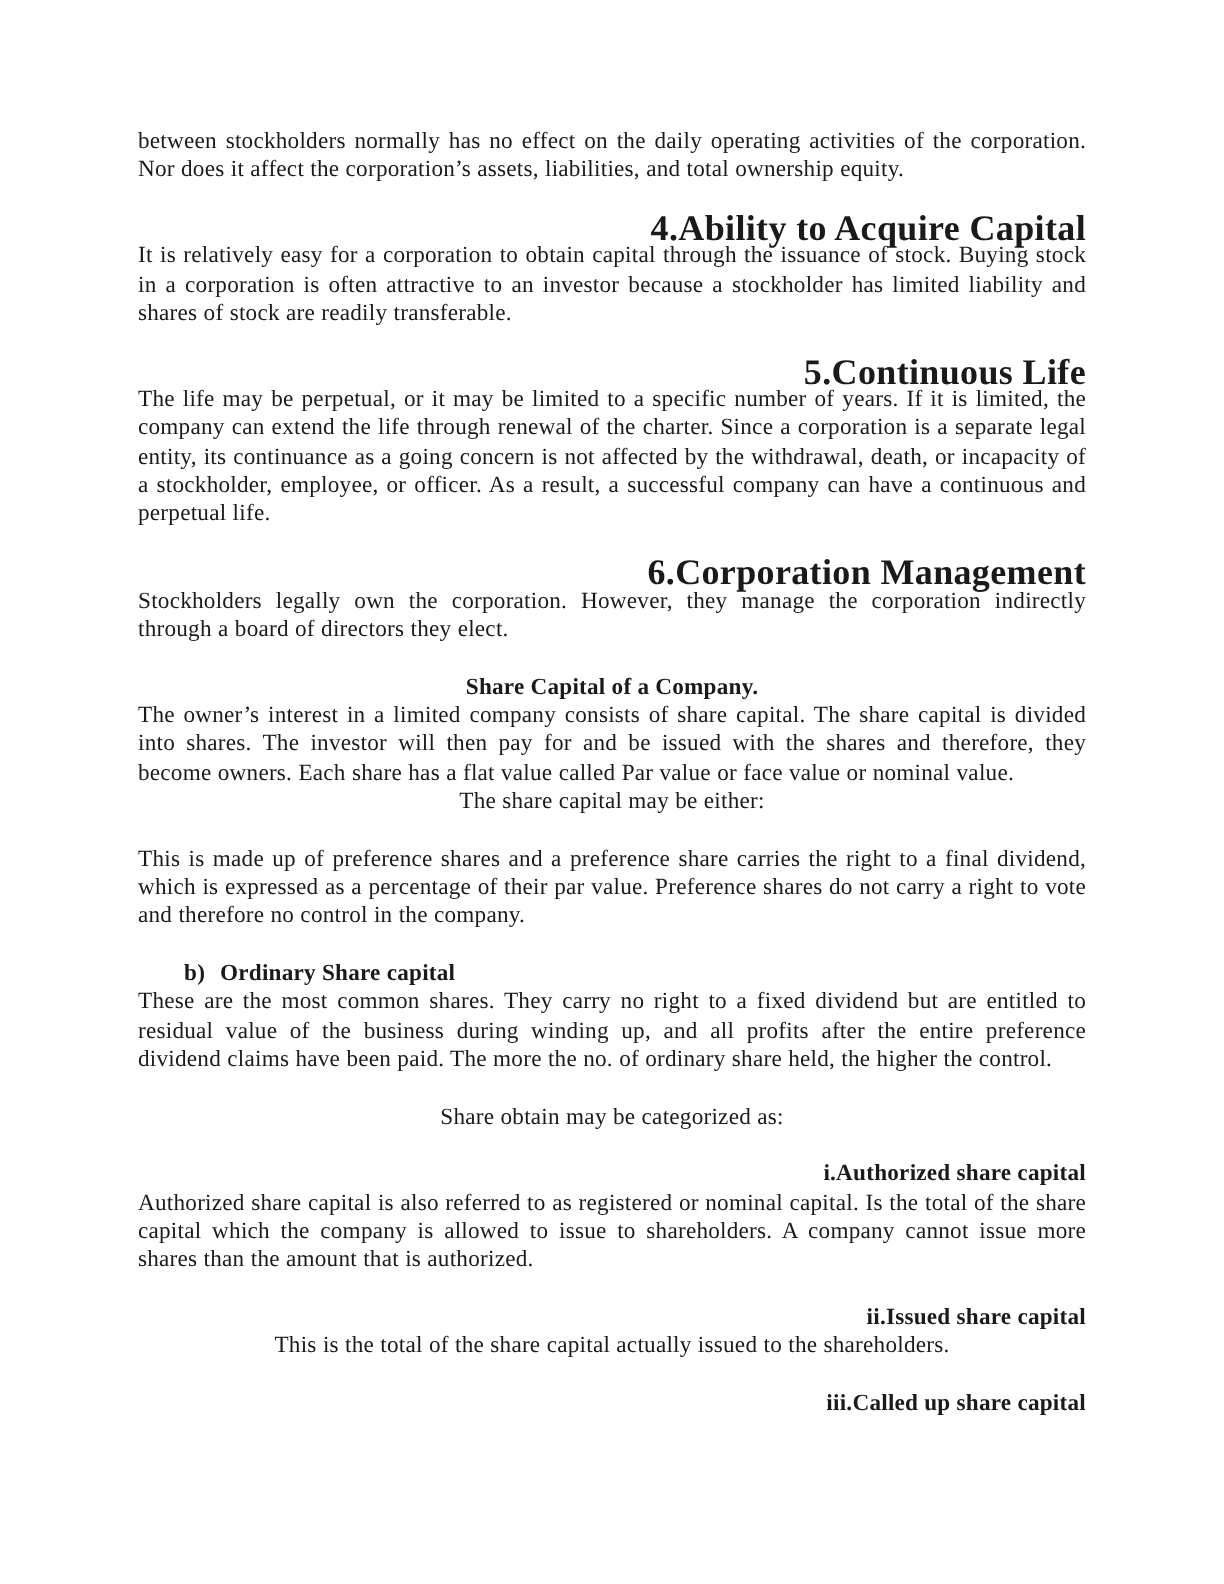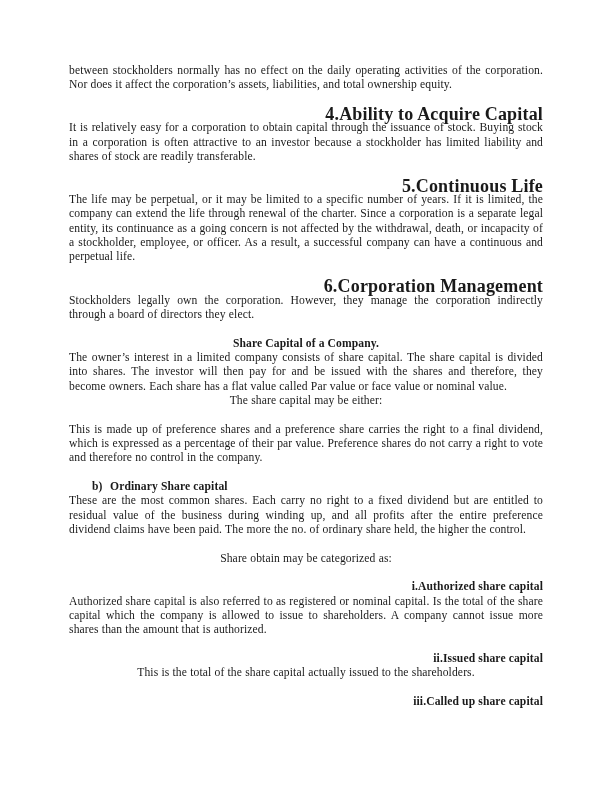--- a/index.html
+++ b/index.html
@@ -138,21 +138,21 @@
     <p class="para">The owner’s interest in a limited company consists of share capital. The share capital is divided into shares. The investor will then pay for and be issued with the shares and therefore, they become owners. Each share has a flat value called Par value or face value or nominal value.</p>
     <p class="para flush">The share capital may be either:</p>
 
     <div class="gap-blank"></div>
 
     <p class="para">This is made up of preference shares and a preference share carries the right to a final dividend, which is expressed as a percentage of their par value. Preference shares do not carry a right to vote and therefore no control in the company.</p>
 
     <div class="gap-blank"></div>
 
     <p class="heading-letter"><span class="marker">b)</span><span>Ordinary Share capital</span></p>
-    <p class="para">These are the most common shares. Each carry no right to a fixed dividend but are entitled to residual value of the business during winding up, and all profits after the entire preference dividend claims have been paid. The more the no. of ordinary share held, the higher the control.</p>
+    <p class="para">These are the most common shares. They carry no right to a fixed dividend but are entitled to residual value of the business during winding up, and all profits after the entire preference dividend claims have been paid. The more the no. of ordinary share held, the higher the control.</p>
 
     <div class="gap-blank"></div>
 
     <p class="para flush">Share obtain may be categorized as:</p>
 
     <div class="gap-blank"></div>
 
     <p class="heading-roman"><span class="marker">i.</span><span>Authorized share capital</span></p>
     <p class="para">Authorized share capital is also referred to as registered or nominal capital. Is the total of the share capital which the company is allowed to issue to shareholders. A company cannot issue more shares than the amount that is authorized.</p>
 

